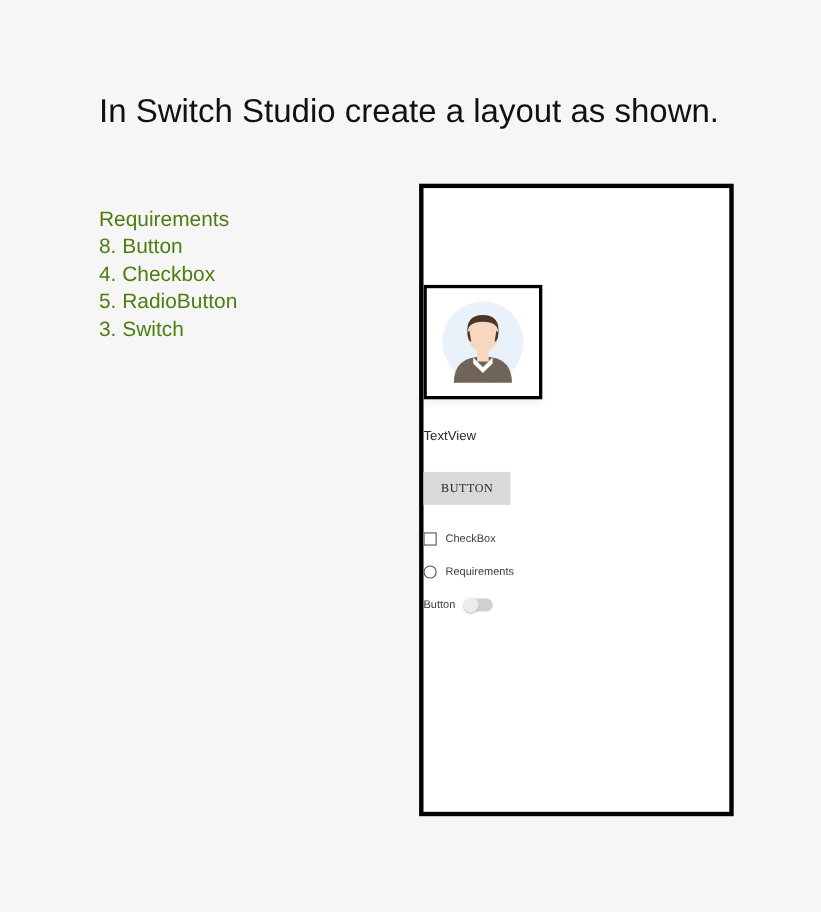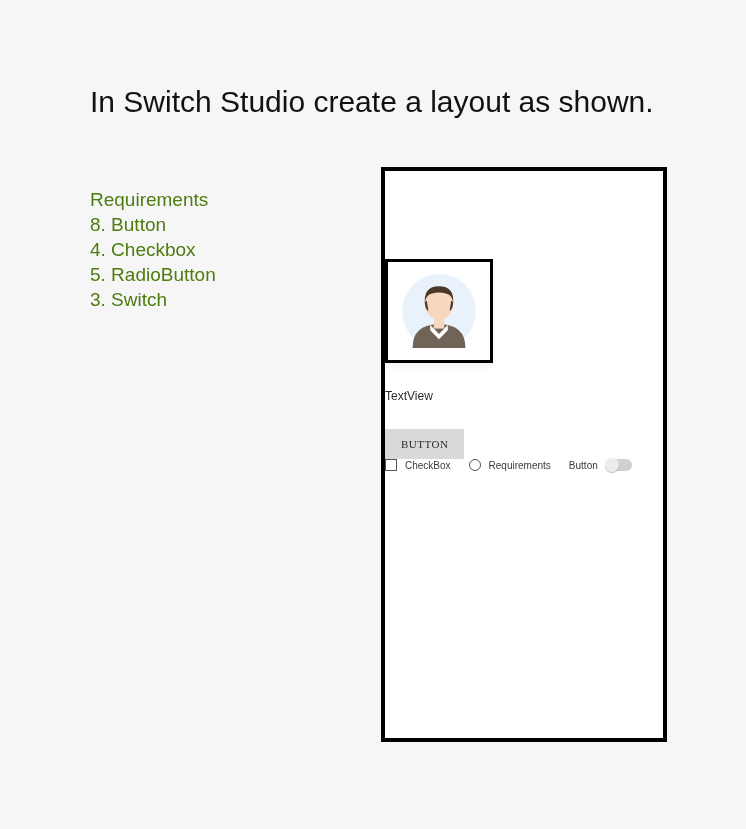--- a/index.html
+++ b/index.html
@@ -85,21 +85,23 @@
       border: none;
       font-size: 11px;
       letter-spacing: 0.5px;
       color: #2b2b2b;
       font-family: Liberation Serif, serif;
       cursor: pointer;
       text-transform: uppercase;
     }
 
     .control-group {
-      display: flex;
+      margin-top: 25px;
+      display: flex;
+      flex-direction: column;
       align-items: flex-start;
       gap: 18px;
     }
 
     .checkbox-row, .radio-row, .switch-row {
       display: flex;
       align-items: center;
       gap: 8px;
       font-size: 10px;
       color: #3a3a3a;

